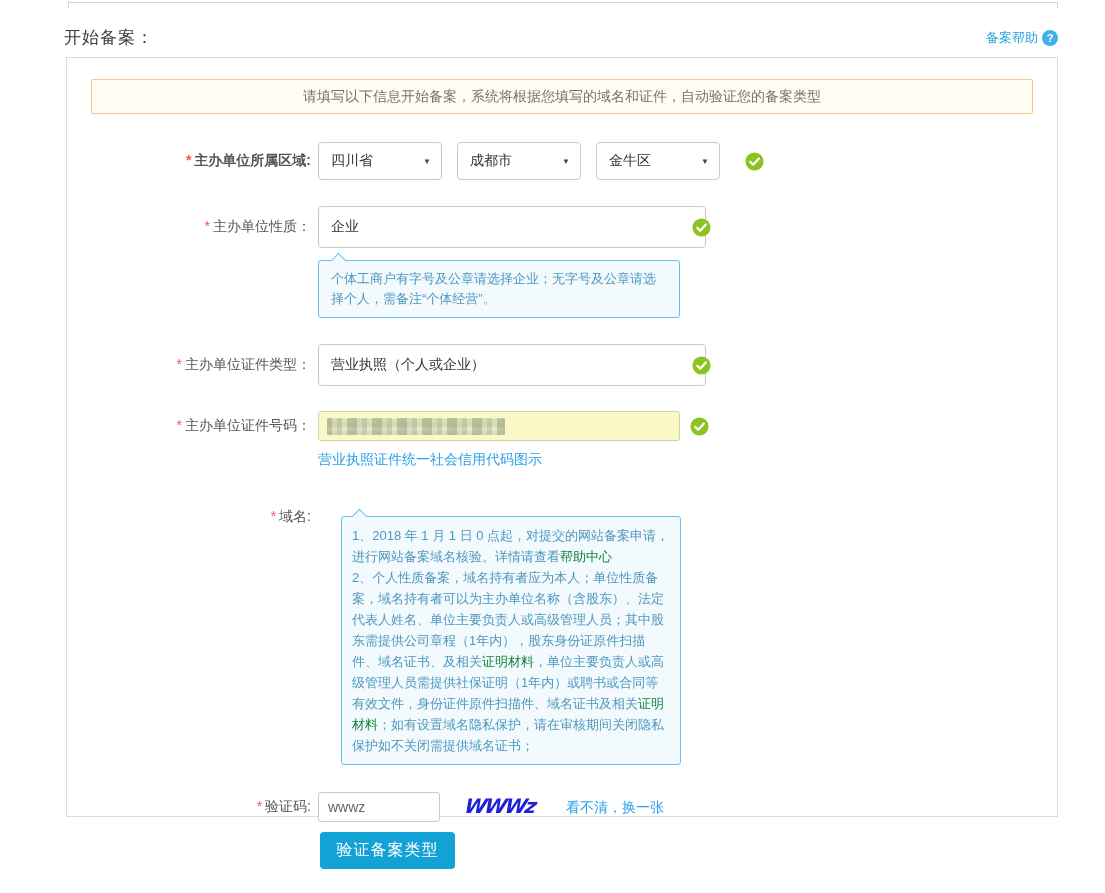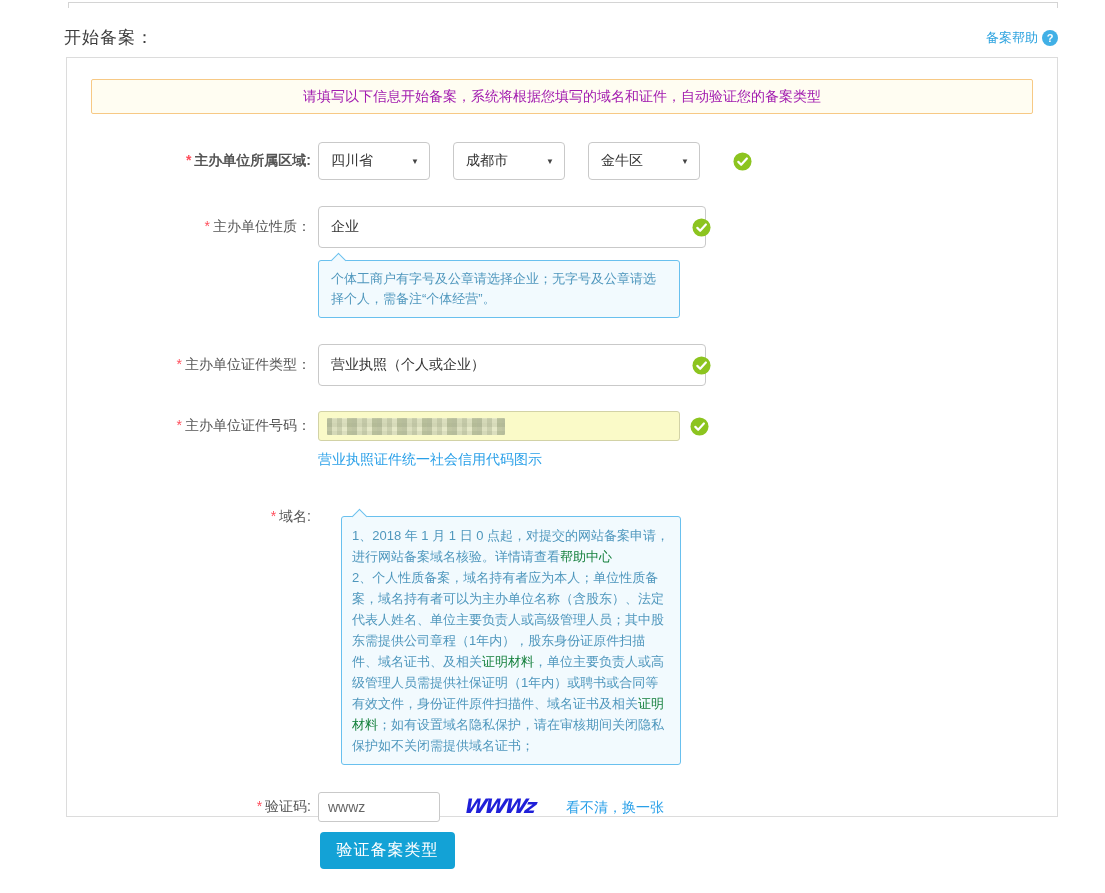--- a/index.html
+++ b/index.html
@@ -15,36 +15,36 @@
   .help-link { position:absolute; right:47px; top:29px; display:flex; align-items:center;
     gap:4px; color:#2ba2df; font-size:13px; cursor:pointer; }
   .q-icon { display:inline-flex; align-items:center; justify-content:center;
     width:16px; height:16px; border-radius:50%; background:#41b0e6; color:#fff;
     font-size:11px; font-weight:bold; }
 
   .panel { position:absolute; left:66px; top:57px; width:992px; height:760px;
     border:1px solid #dcdcdc; background:#fff; }
 
   .notice { margin:21px 24px 0 24px; height:35px; line-height:33px; text-align:center;
-    border:1px solid #f7c985; background:#fffdf2; color:#a21caf; font-size:14px;
+    border:1px solid #f7c985; background:#fffdf2; color:#737373; font-size:14px;
     border-radius:2px; }
 
   .row { display:flex; align-items:flex-start; }
   .m-t-28 { margin-top:28px; } .m-t-26 { margin-top:26px; } .m-t-25 { margin-top:25px; }
   .m-t-33 { margin-top:33px; } .m-t-27 { margin-top:27px; }
 
   .label { width:244px; text-align:right; font-size:14px; color:#555; flex:none; }
   .req { color:#ff4d5b; margin-right:3px; }
   .field { margin-left:7px; position:relative; }
 
   .select { display:inline-flex; align-items:center; justify-content:space-between;
     border:1px solid #c9c9c9; border-radius:4px; background:#fff; color:#333;
     font-size:14px; padding:0 10px 0 12px; cursor:pointer; }
   .select .caret { font-size:8px; color:#444; margin-left:8px; }
-  .select-sm { width:112px; height:38px; margin-right:23px; }
+  .select-sm { width:124px; height:38px; margin-right:15px; }
   .select-wide { width:388px; height:42px; }
 
   .check { flex:none; }
   .check-inline { margin-left:10px; align-self:center; }
   .check-overlap { position:absolute; right:-5px; top:12px; }
 
   .lbl-pad-sm { padding-top:10px;font-weight:bold; } .lbl-pad-md { padding-top:12px; } .lbl-pad-xs { padding-top:6px; }
 
   .tipbox { position:relative; margin-top:12px; width:362px; border:1px solid #69c0ee;
     background:#f2fafe; border-radius:3px; padding:8px 12px; color:#4f97bd;

